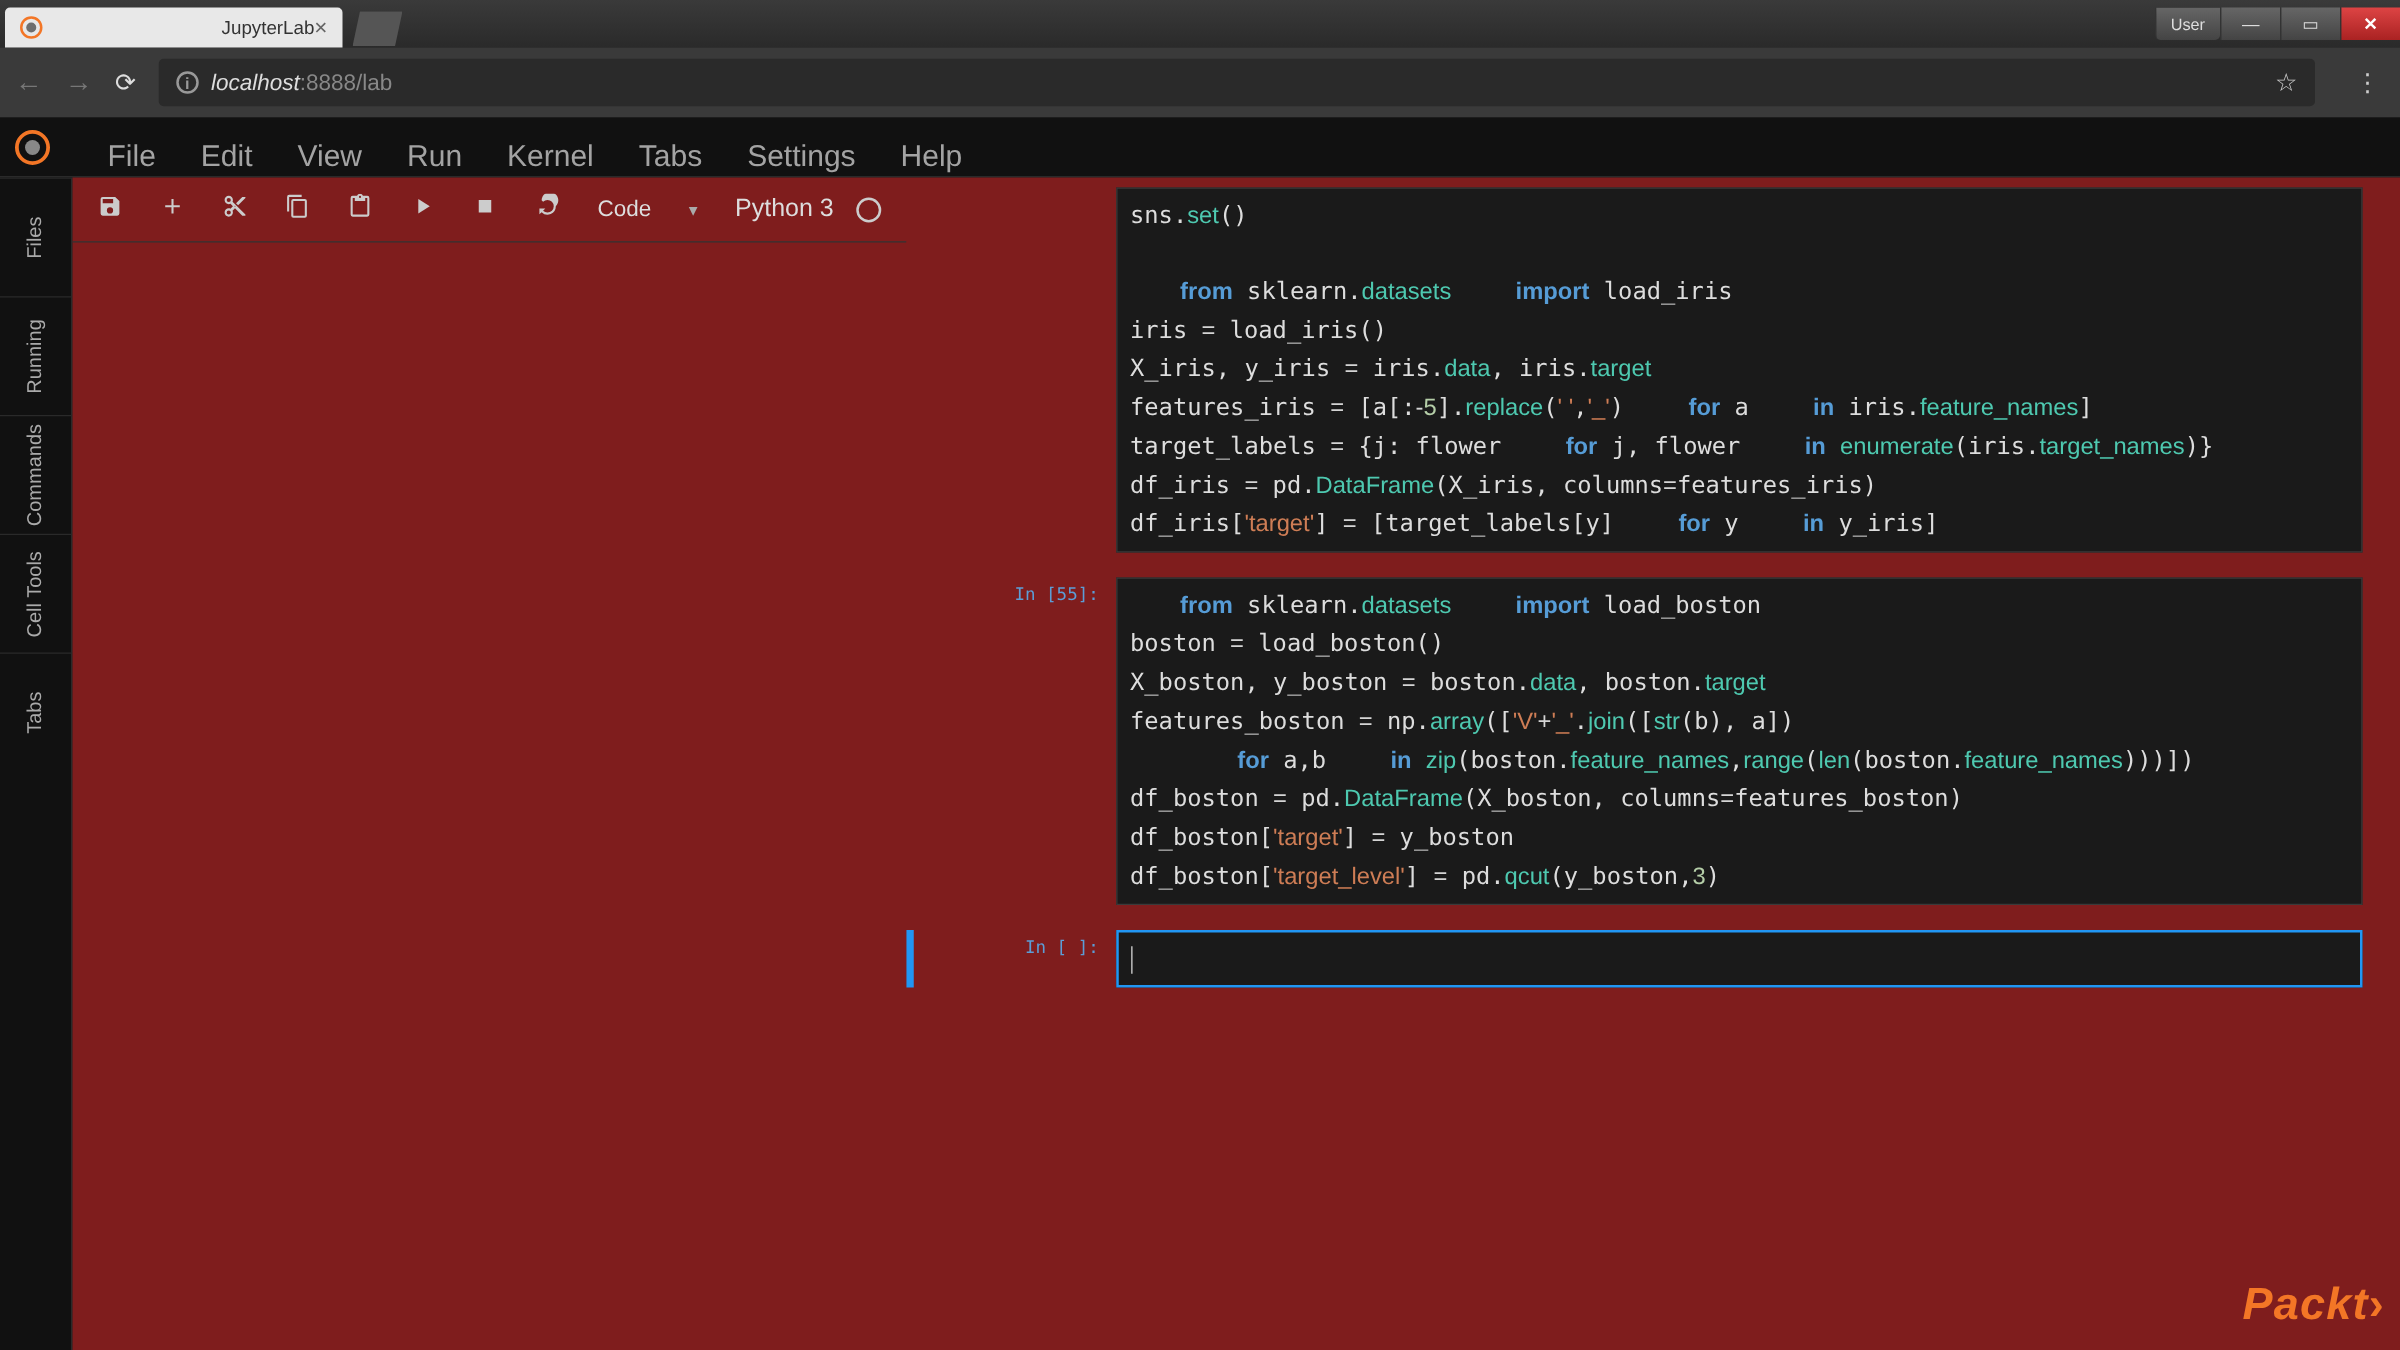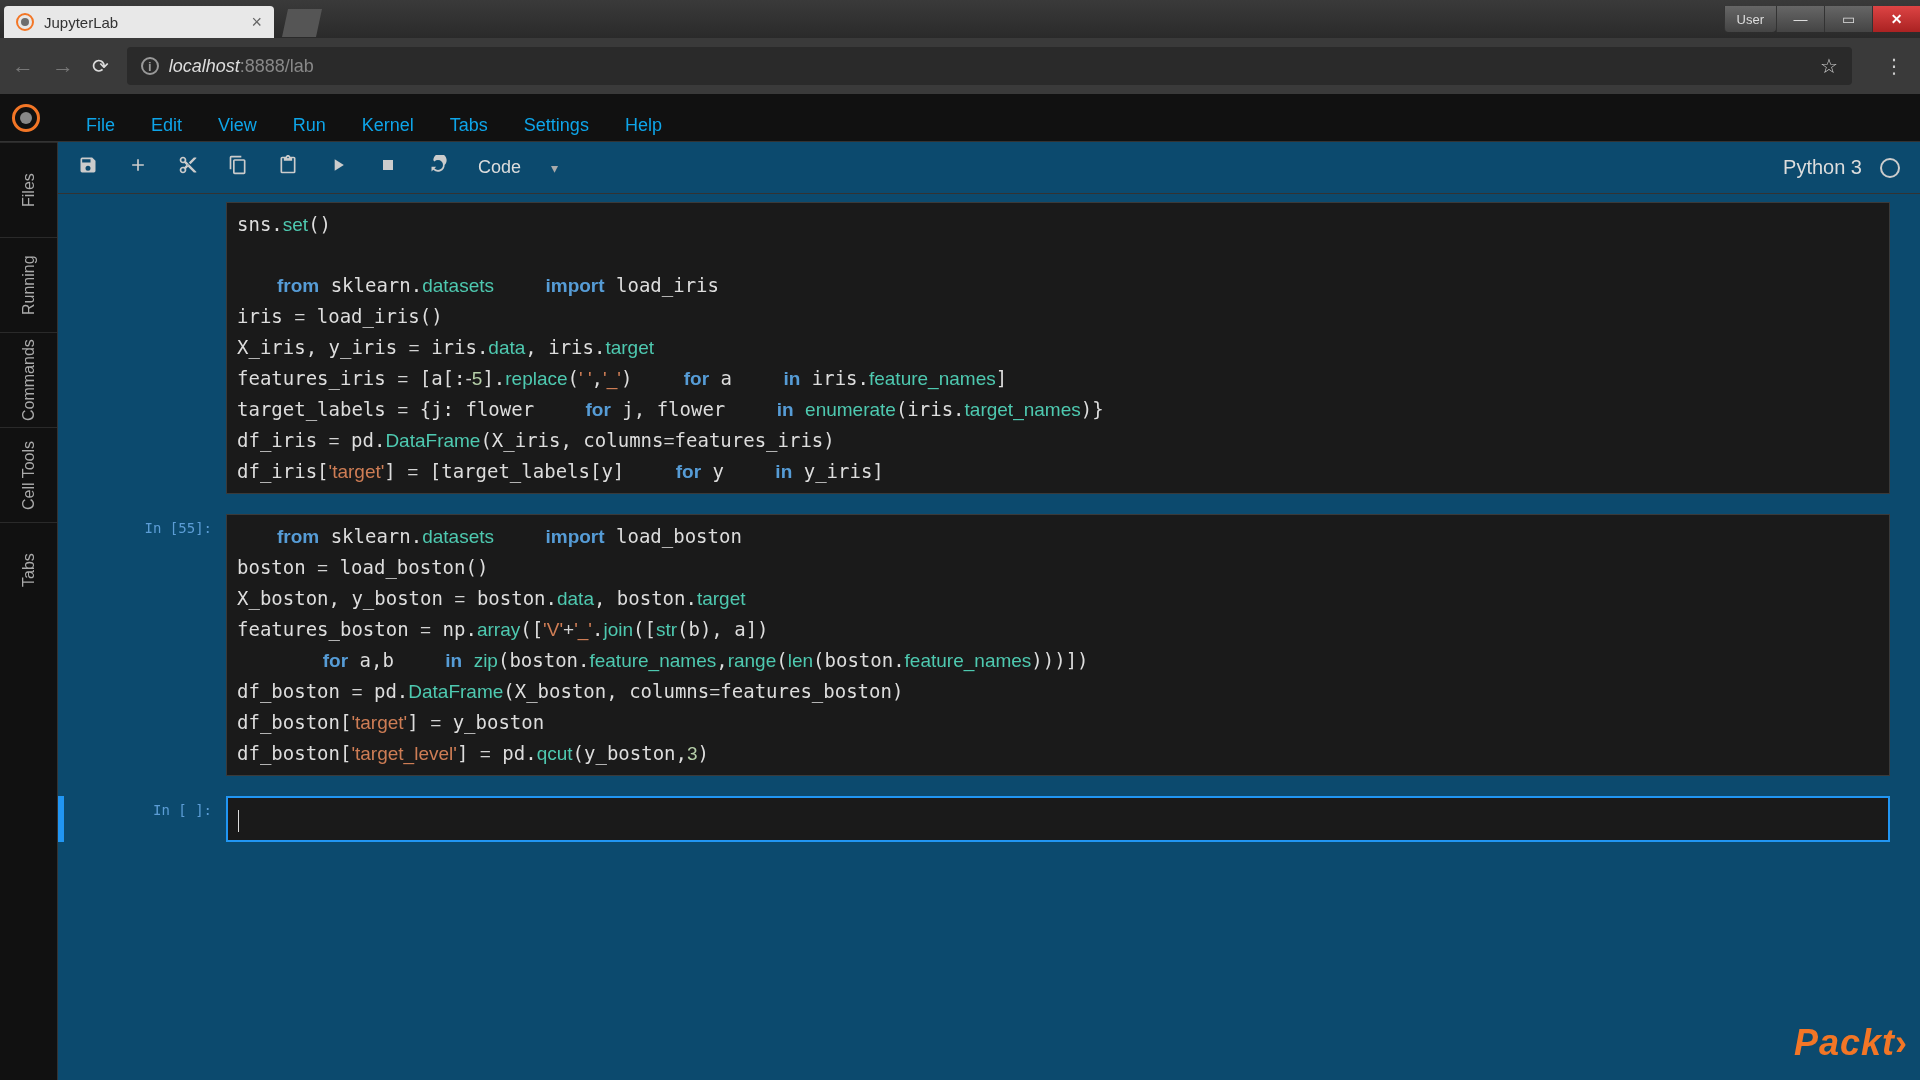--- a/index.html
+++ b/index.html
@@ -1,20 +1,20 @@
 <!DOCTYPE html>
 <html><head>
 <meta charset="utf-8">
 <style>
 * { margin: 0; padding: 0; box-sizing: border-box; font-family: Arial, Helvetica, sans-serif; }
 body { background: #1a1a1a; width: 1920px; height: 1080px; overflow: hidden; position: relative; }
 
 
 .titlebar { height: 38px; background: linear-gradient(#3a3a3a, #2a2a2a); display: flex; align-items: center; }
-.tab-strip { display: flex; align-items: center; height: 100%; padding-left: 4px; }
+.tab-strip { display: flex; align-items: center; height: 100%; padding-left: 4px; text-align: right; }
 .tab { background: #e8e8e8; height: 32px; display: flex; align-items: center; padding: 0 12px; border-radius: 4px 4px 0 0; margin-top: 6px; min-width: 270px; position: relative; }
 .tab-favicon { width: 18px; height: 18px; border-radius: 50%; border: 2px solid #f37626; display: inline-block; margin-right: 10px; position: relative; }
 .tab-favicon::after { content: ''; position: absolute; width: 8px; height: 8px; background: #6e6e6e; border-radius: 50%; top: 3px; left: 3px; }
 .tab-title { font-size: 15px; color: #333; flex: 1; }
 .tab-close { font-size: 18px; color: #666; cursor: pointer; }
 .tab-new { width: 40px; height: 28px; background: #555; margin-left: 8px; margin-top: 8px; clip-path: polygon(15% 0, 100% 0, 85% 100%, 0 100%); }
 .win-controls { margin-left: auto; display: flex; height: 26px; }
 .win-btn { width: 48px; display: flex; align-items: center; justify-content: center; background: linear-gradient(#666, #444); border-left: 1px solid #333; color: #ddd; font-size: 14px; }
 .win-user { font-size: 13px; padding: 0 12px; background: linear-gradient(#666, #444); border-left: 1px solid #333; display:flex; align-items:center; color:#ddd; border-radius: 0 0 4px 4px; }
 .win-close { background: linear-gradient(#d44, #a22); color: #fff; font-weight: bold; }
@@ -27,31 +27,31 @@
 .omni-info { width: 18px; height: 18px; border: 2px solid #999; border-radius: 50%; display: inline-flex; align-items: center; justify-content: center; color: #999; font-size: 13px; margin-right: 10px; font-weight: bold; }
 .url-host { color: #ddd; font-style: italic; }
 .url-path { color: #888; }
 .star-icon { color: #ccc; font-size: 20px; margin-left: 10px; }
 .menu-dots { color: #ccc; font-size: 20px; margin-left: 14px; margin-right: 4px; }
 
 
 .jmenu { height: 48px; background: #111; display: flex; align-items: center; padding: 0 12px; gap: 0; border-bottom: 1px solid #333; }
 .jlogo { width: 28px; height: 28px; border-radius: 50%; border: 3px solid #f37626; margin-right: 28px; position: relative; }
 .jlogo::after { content:''; position:absolute; width:12px; height:12px; background:#888; border-radius:50%; top:5px; left:5px; }
-.jmenu-item { color: #0ea5e9; font-size: 18px; padding: 0 18px; cursor: pointer; margin-top: 16px; }
+.jmenu-item { color: #a3a3a3; font-size: 24px; padding: 0 18px; cursor: pointer; margin-top: 16px; }
 
 
 .main { display: flex; height: calc(1080px - 38px - 56px - 48px); }
 
 
 .leftbar { width: 58px; background: #111; border-right: 1px solid #333; display: flex; flex-direction: column; }
 .leftbar-item { height: 95px; border-bottom: 1px solid #2a2a2a; display: flex; align-items: center; justify-content: center; color: #aaa; font-size: 16px; writing-mode: vertical-rl; transform: rotate(180deg); cursor: pointer; }
 
 
-.content { flex: 1; background: #0c4a6e; display: flex; flex-direction: column; }
+.content { flex: 1; background: #7f1d1d; display: flex; flex-direction: row; }
 .toolbar { height: 52px; border-bottom: 1px solid #333; display: flex; align-items: center; padding: 0 20px; gap: 30px; }
 .tb-icon { color: #ccc; font-size: 20px; cursor: pointer; }
 .tb-icon svg { width: 20px; height: 20px; fill: #ccc; }
 .celltype { background: transparent; color: #ddd; border: none; font-size: 18px; display: flex; align-items: center; gap: 30px; }
 .celltype-caret { font-size: 14px; color: #aaa; }
 .kernel-info { margin-left: auto; display: flex; align-items: center; gap: 18px; color: #ddd; font-size: 20px; }
 .kernel-status { width: 20px; height: 20px; border: 2px solid #ccc; border-radius: 50%; }
 
 
 .notebook { flex: 1; overflow-y: auto; position: relative; padding: 8px 30px 8px 20px; }

